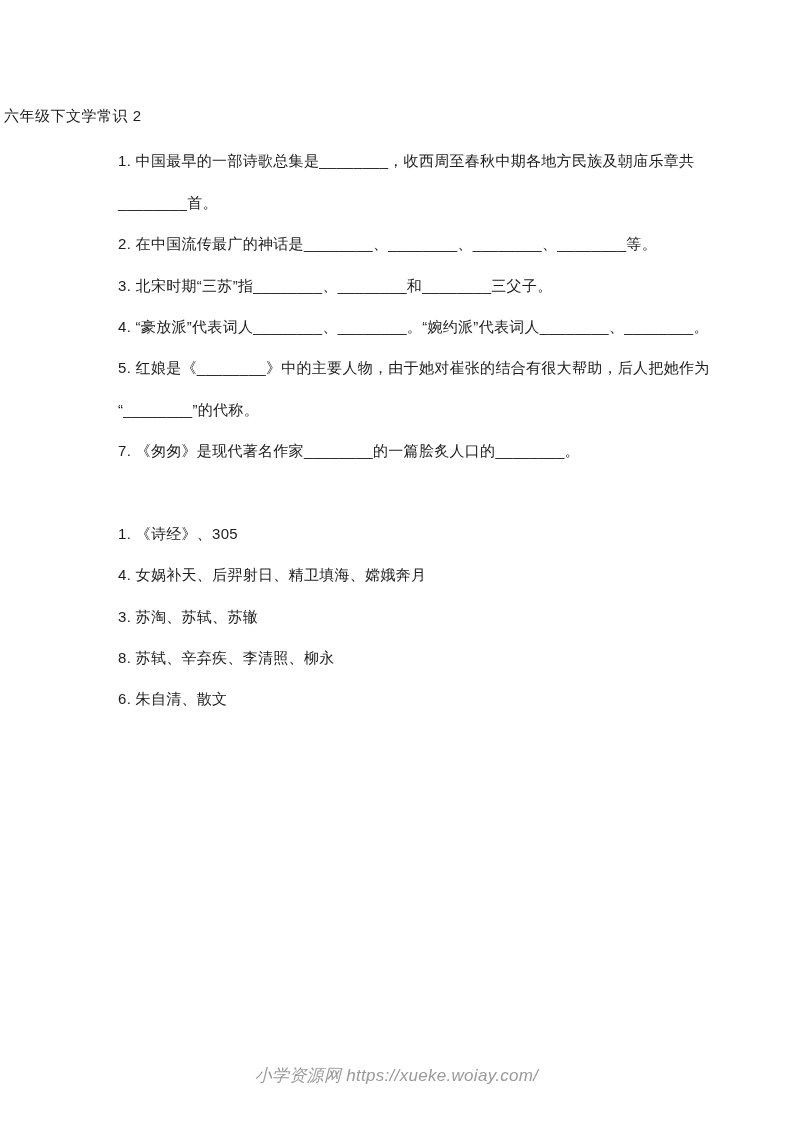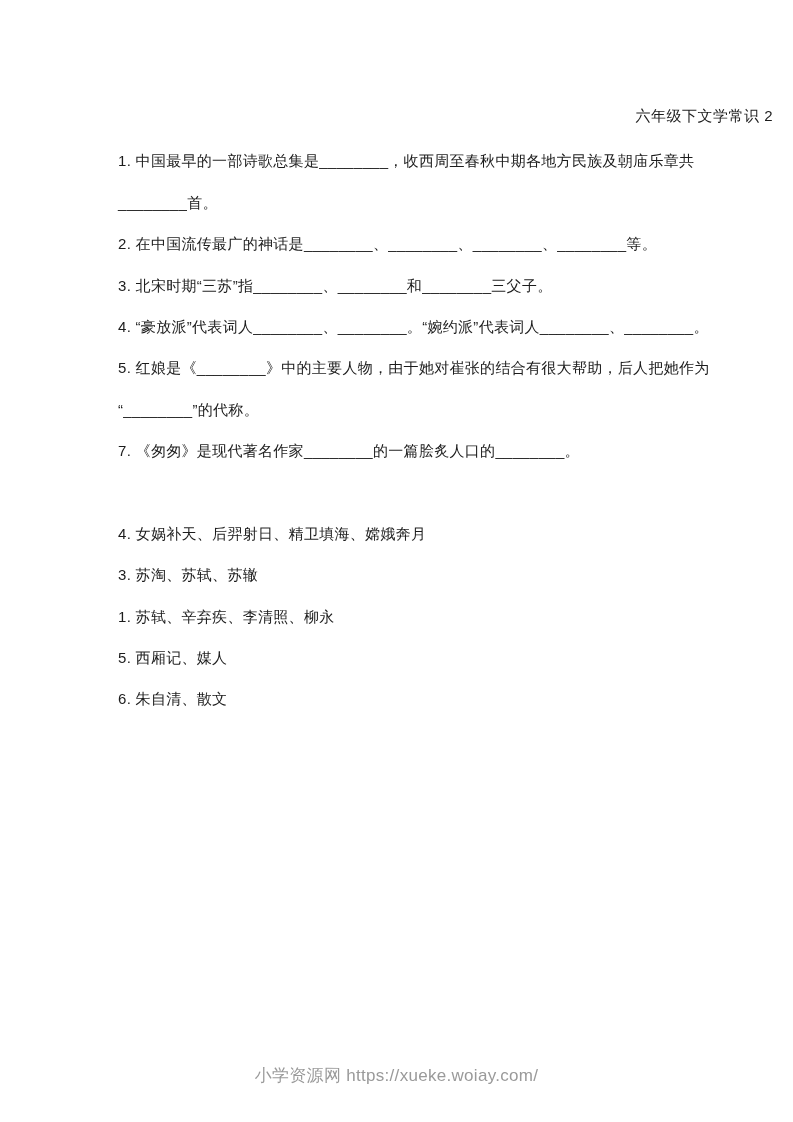--- a/index.html
+++ b/index.html
@@ -25,39 +25,40 @@
   }
   .line {
     height: 41.4px;
     line-height: 41.4px;
     padding-left: 118px;
     padding-right: 20px;
     white-space: pre;
     letter-spacing: 0.3px;
   }
   .title-line {
-    padding-left: 12px;
-    text-align: right;
+    padding-left: 4px;
+    text-align: left;
     letter-spacing: 0.5px;
   }
   .first-q {
     margin-top: 4px;
   }
   .spacer-line {
     height: 41.4px;
   }
   .footer {
     position: absolute;
     top: 1064px;
     left: 0;
     width: 793px;
     text-align: center;
     color: #9a9a9a;
     font-size: 17px;
     letter-spacing: 0.3px;
+    font-style: italic;
   }
 </style>
 </head>
 <body>
 
 <div class="page">
   <div class="content">
     <div class="line title-line">六年级下文学常识 2</div>
 
     <div>
@@ -68,22 +69,22 @@
         <div class="line">4. “豪放派”代表词人________、________。“婉约派”代表词人________、________。</div>
         <div class="line">5. 红娘是《________》中的主要人物，由于她对崔张的结合有很大帮助，后人把她作为</div>
         <div class="line">“________”的代称。</div>
         <div class="line">7. 《匆匆》是现代著名作家________的一篇脍炙人口的________。</div>
       </div>
 
     <div class="spacer-line"></div>
 
 
     <div>
+        <div class="line">1. 《诗经》、305</div>
         <div class="line">4. 女娲补天、后羿射日、精卫填海、嫦娥奔月</div>
         <div class="line">3. 苏淘、苏轼、苏辙</div>
-        <div class="line">1. 苏轼、辛弃疾、李清照、柳永</div>
-        <div class="line">5. 西厢记、媒人</div>
+        <div class="line">8. 苏轼、辛弃疾、李清照、柳永</div>
         <div class="line">6. 朱自清、散文</div>
       </div>
   </div>
 
   <div class="footer">小学资源网 https://xueke.woiay.com/</div>
 </div>
 
 </body></html>

